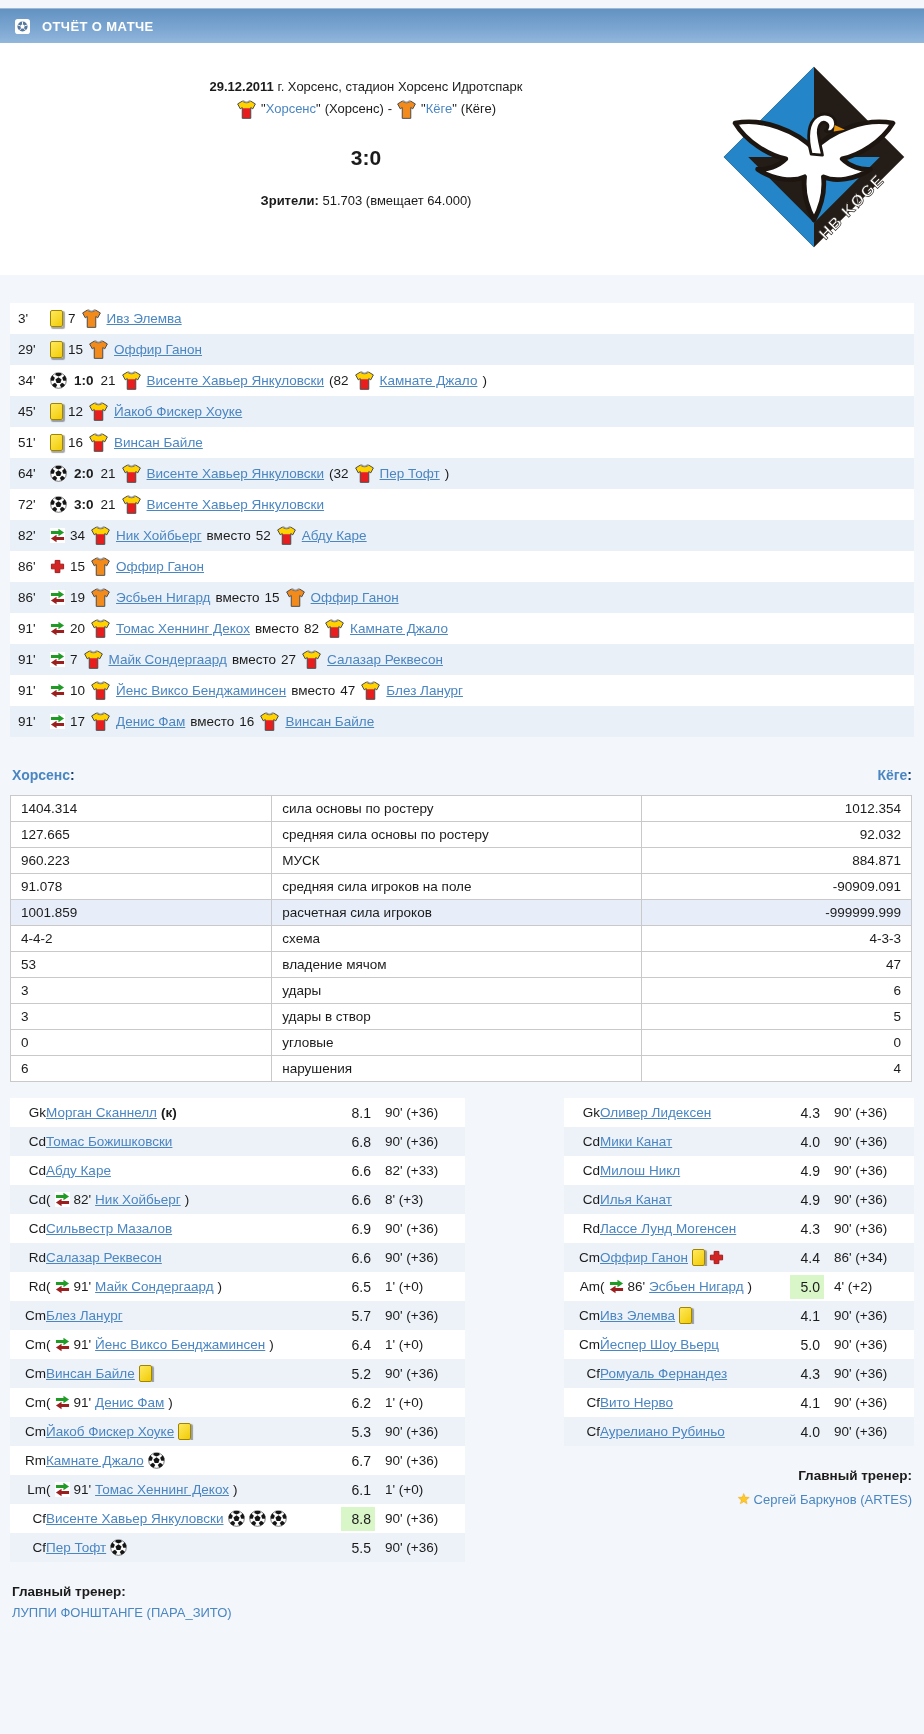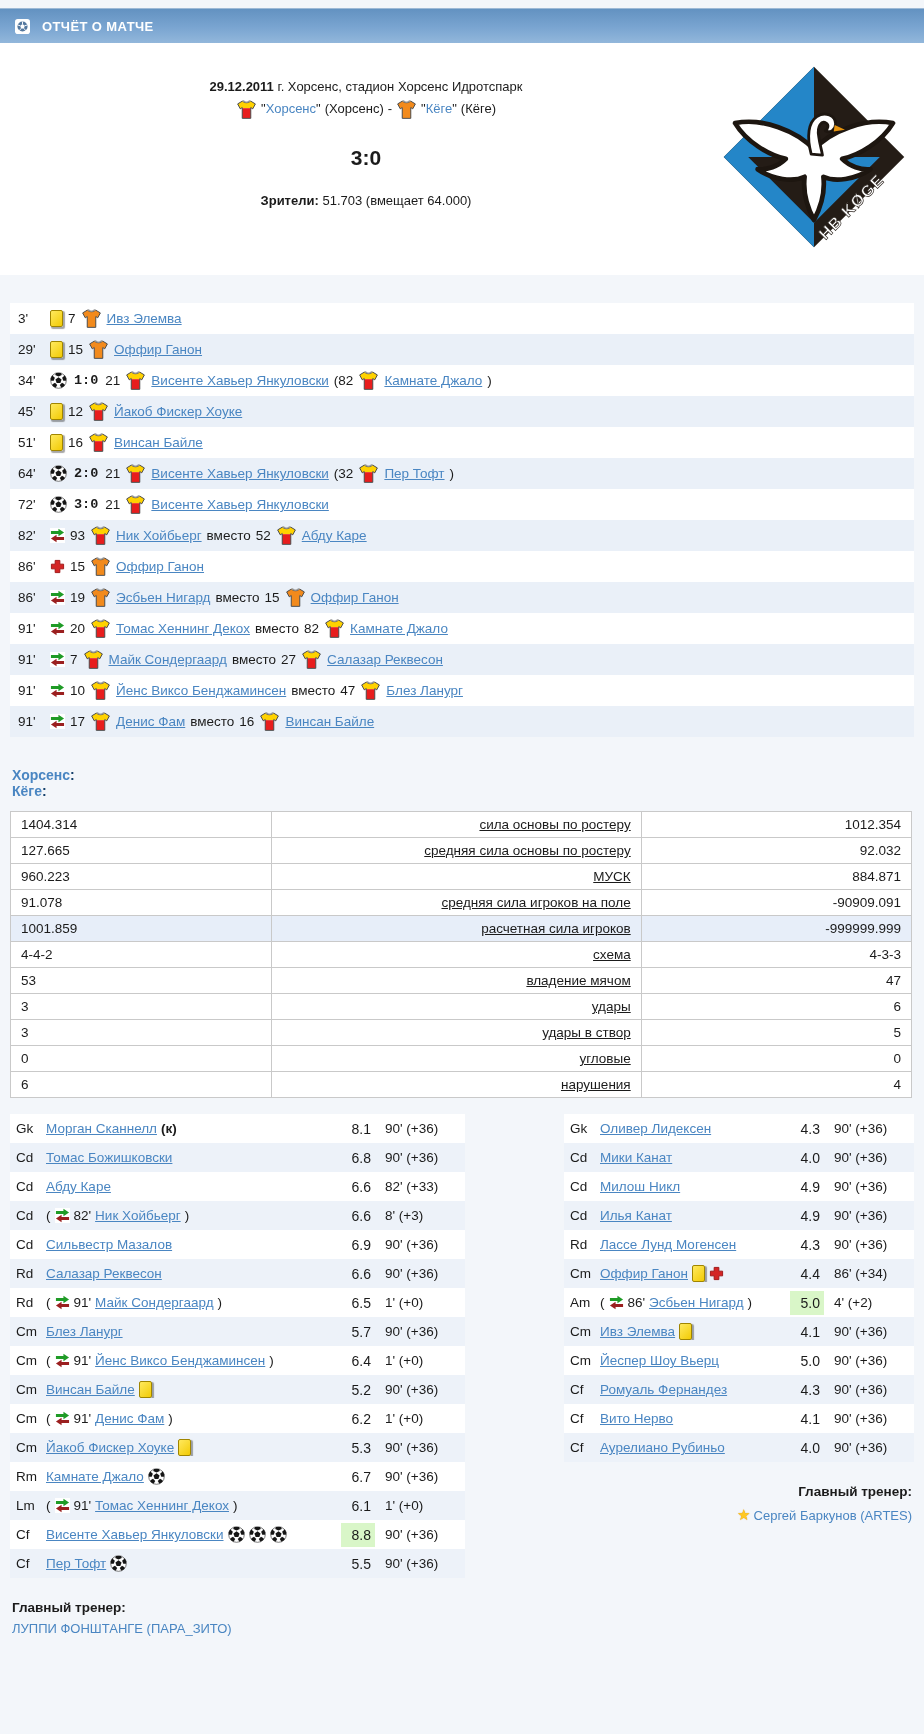--- a/index.html
+++ b/index.html
@@ -21,46 +21,46 @@
   .logo{flex:0 0 auto;}
   .logo svg{display:block;}
   .mh-center{flex:1;text-align:center;line-height:1.5;padding-top:14px;}
   .mh-line3{display:flex;align-items:center;justify-content:center;gap:4px;margin-top:2px;}
   .score{font-size:21px;font-weight:bold;margin:22px 0 18px;}
   
   .events{margin:28px 10px 0;}
   .evrow{display:flex;align-items:center;gap:5px;height:31px;padding:0 8px;background:#fff;font-size:13.5px;white-space:nowrap;}
   .evrow.alt{background:#eaf0f8;}
   .evmin{width:27px;flex:0 0 auto;}
-  .evscore{margin:0 2px;font-family:Liberation Mono, monospace;}
+  .evscore{margin:0 2px;}
   .card{width:11px;height:15px;flex:0 0 auto;border:1px solid #a08500;border-radius:2px;
         background:linear-gradient(135deg,#ffe95e,#f2cb05);box-shadow:1.5px 1.5px 1px rgba(0,0,0,.35);}
   .ico{display:inline-flex;flex:0 0 auto;}
   .ico-shirt{width:21px;height:21px;}
   .ico-ball{width:17px;height:17px;}
   .ico-sub{width:15px;height:15px;}
   .ico-cross{width:15px;height:15px;}
   
-  .teamlinks{display:flex;justify-content:space-between;margin:30px 12px 12px;font-size:14px;flex-direction:column;}
+  .teamlinks{display:flex;justify-content:space-between;margin:30px 12px 12px;font-size:14px;}
   .teamlinks a{font-weight:bold;}
   .teamlinks b{color:#15406b;}
   
   .stats{border-collapse:collapse;width:902px;margin:4px 10px;background:#fff;}
   .stats td{border:1px solid #c9c9c9;padding:5px 10px;font-size:13.5px;}
   .s-home{width:29%;text-align:left;}
-  .s-label{width:41%;text-align:right;text-decoration:underline;}
+  .s-label{width:41%;text-align:left;}
   .s-away{width:30%;text-align:right;}
   .stats tr.hl td{background:#e7eef9;}
   
   .rosters{display:flex;justify-content:space-between;align-items:flex-start;margin:16px 10px 0;}
   .rcol-left{width:455px;}
   .rcol-right{width:350px;}
   .prow{display:flex;align-items:center;height:29px;padding:0 6px;background:#fff;font-size:13.5px;white-space:nowrap;}
   .prow.alt{background:#edf2f9;}
-  .pos{width:30px;flex:0 0 auto;}
+  .pos{width:30px;flex:0 0 auto;text-align:right;}
   .pn{flex:1;display:flex;align-items:center;gap:4px;min-width:0;overflow:hidden;}
   .prat{flex:0 0 auto;min-width:26px;text-align:right;padding:4px 4px;font-size:14px;}
   .prat.hl{background:#d9f6c8;}
   .pmin{flex:0 0 auto;width:74px;text-align:left;padding-left:10px;font-size:13.5px;}
   .cap{font-weight:bold;}
   .paren,.submin{color:#1b1b1b;}
   .coach{margin:20px 2px 0;line-height:1.55;font-size:13px;}
   .coach-right{text-align:right;}
   .coach b{font-size:13.5px;}
   .star{color:#ffc822;font-size:15px;text-shadow:0 0 1px #c77b00;margin-right:3px;}
@@ -363,21 +363,21 @@
     </div>
     <div class="evrow alt">
       <span class="evmin">82'</span>
       <span class="ico ico-sub">
         <svg viewBox="0 0 16 16">
           <rect width="16" height="16" fill="#fff"></rect>
           <path d="M1 3.2 L9 3.2 L9 0.8 L15 4.8 L9 8.8 L9 6.4 L1 6.4 Z" fill="#1f9b26"></path>
           <path d="M15 9.6 L7 9.6 L7 7.2 L1 11.2 L7 15.2 L7 12.8 L15 12.8 Z" fill="#9b1f1f"></path>
         </svg>
       </span>
-      <span class="evnum">93</span>
+      <span class="evnum">34</span>
       <span class="ico ico-shirt">
         <svg viewBox="0 0 64 64">
           <defs>
             <clipPath id="cp11">
               <path d="M20 6 C24 13 40 13 44 6 L59 15 L51 30 L45 26 L45 59 L19 59 L19 26 L13 30 L5 15 Z"></path>
             </clipPath>
           </defs>
           <g clip-path="url(#cp11)">
             <rect width="64" height="28" fill="#ffd200"></rect>
             <rect y="28" width="64" height="36" fill="#e81d1d"></rect>

